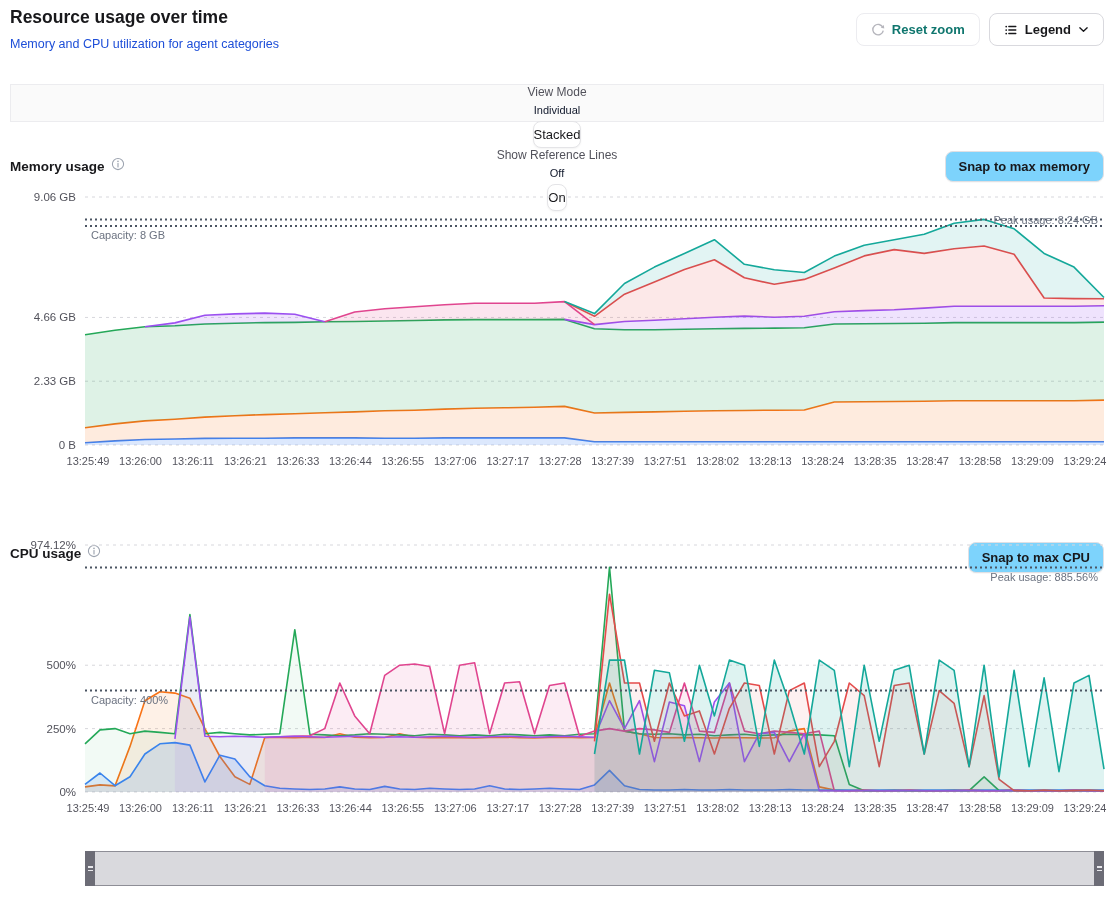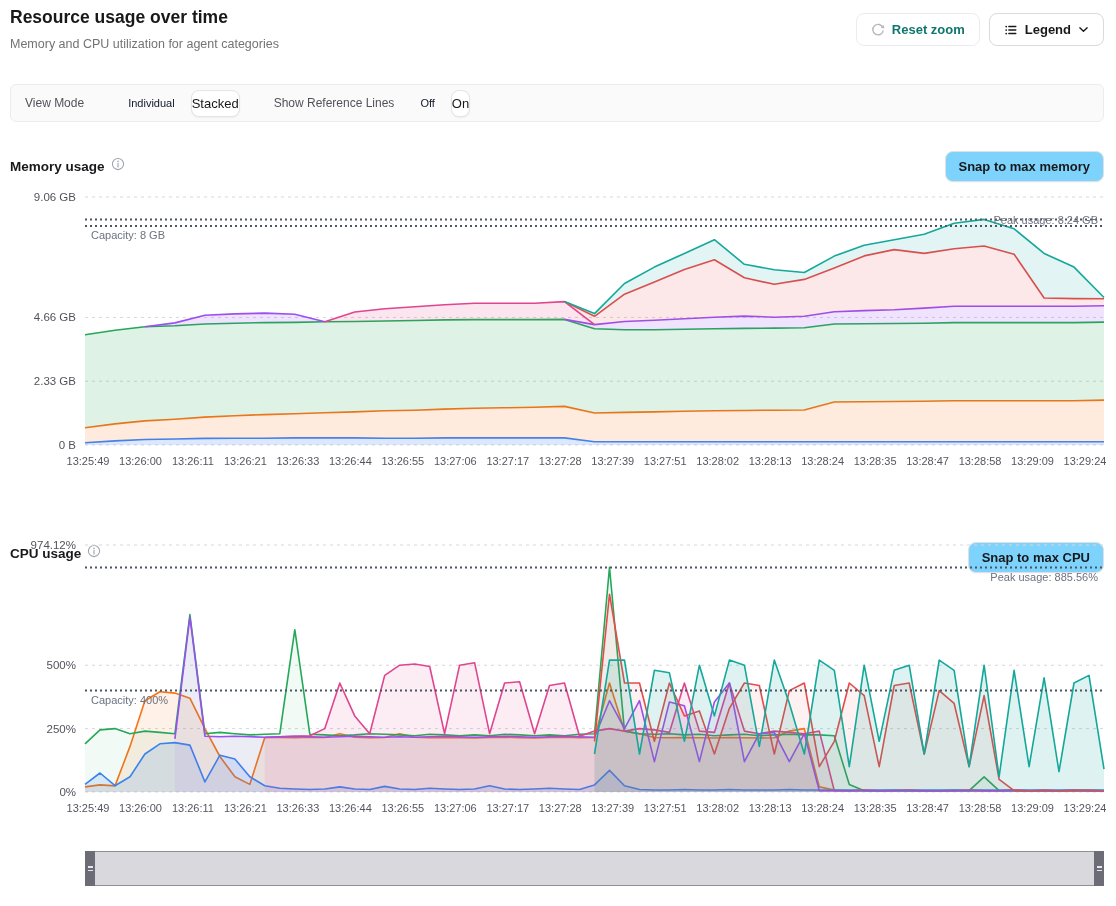--- a/index.html
+++ b/index.html
@@ -1,31 +1,31 @@
 <!DOCTYPE html>
 <html><head>
 <meta charset="utf-8">
 <style>
   * { box-sizing: border-box; margin: 0; padding: 0; }
   body { background:#fff; font-family:"Liberation Sans", sans-serif; }
   #root { position:relative; width:1116px; height:906px; background:#fff; overflow:hidden; }
 
   .page-title { position:absolute; left:10px; top:7px; font-size:17.5px; font-weight:700; color:#18181b;text-align:right; }
-  .page-subtitle { position:absolute; left:10px; top:37px; font-size:12.5px; color:#737373; }
+  .page-subtitle { position:absolute; left:10px; top:37px; font-size:12.5px; color:#1d4ed8; }
 
   .header-buttons { position:absolute; right:12px; top:13px; display:flex; gap:9px; }
   .btn { display:flex; align-items:center; gap:7px; height:33px; padding:0 14px;
          background:#fff; border:1px solid #d9d9de; border-radius:8px;
          font-size:13px; font-weight:600; color:#18181b; cursor:pointer; }
   .btn.disabled { color:#0f766e; border-color:#ececf0;align-items:center; }
   .btn svg { display:block; }
 
   .controls-bar { position:absolute; left:10px; top:84px; width:1094px; height:38px;
-                  background:#fafafa; border:1px solid #ececef; border-radius:6px;
-                  display:flex; align-items:center; padding:0 14px; }
+                  background:#fafafa; border:1px solid #ececef; border-radius:0;
+                  display:flex; align-items:center; padding:0 14px;flex-direction:column; }
   .ctrl-label { font-size:12px; color:#52525b; }
   .ctrl-opt { font-size:11px; color:#0f172a; padding:5px 10px; cursor:pointer; }
   .ctrl-pill { font-size:13px; color:#18181b; background:#fff; border:1px solid #e4e4e7;
                border-radius:8px; padding:5px 0; box-shadow:0 1px 2px rgba(0,0,0,.05); cursor:pointer; }
   .gap-lg { width:34px; } .gap-md { width:16px; } .gap-sm { width:6px; }
 
   .section-head { position:absolute; left:10px; display:flex; align-items:center; gap:6px; }
   .section-title { font-size:13.5px; font-weight:700; color:#18181b; }
   .snap-btn { position:absolute; right:12px; height:31px; padding:0 13px; background:#7dd3fc;
               border:1px solid #e0e0e4; border-radius:8px; font-size:13px; font-weight:600;

